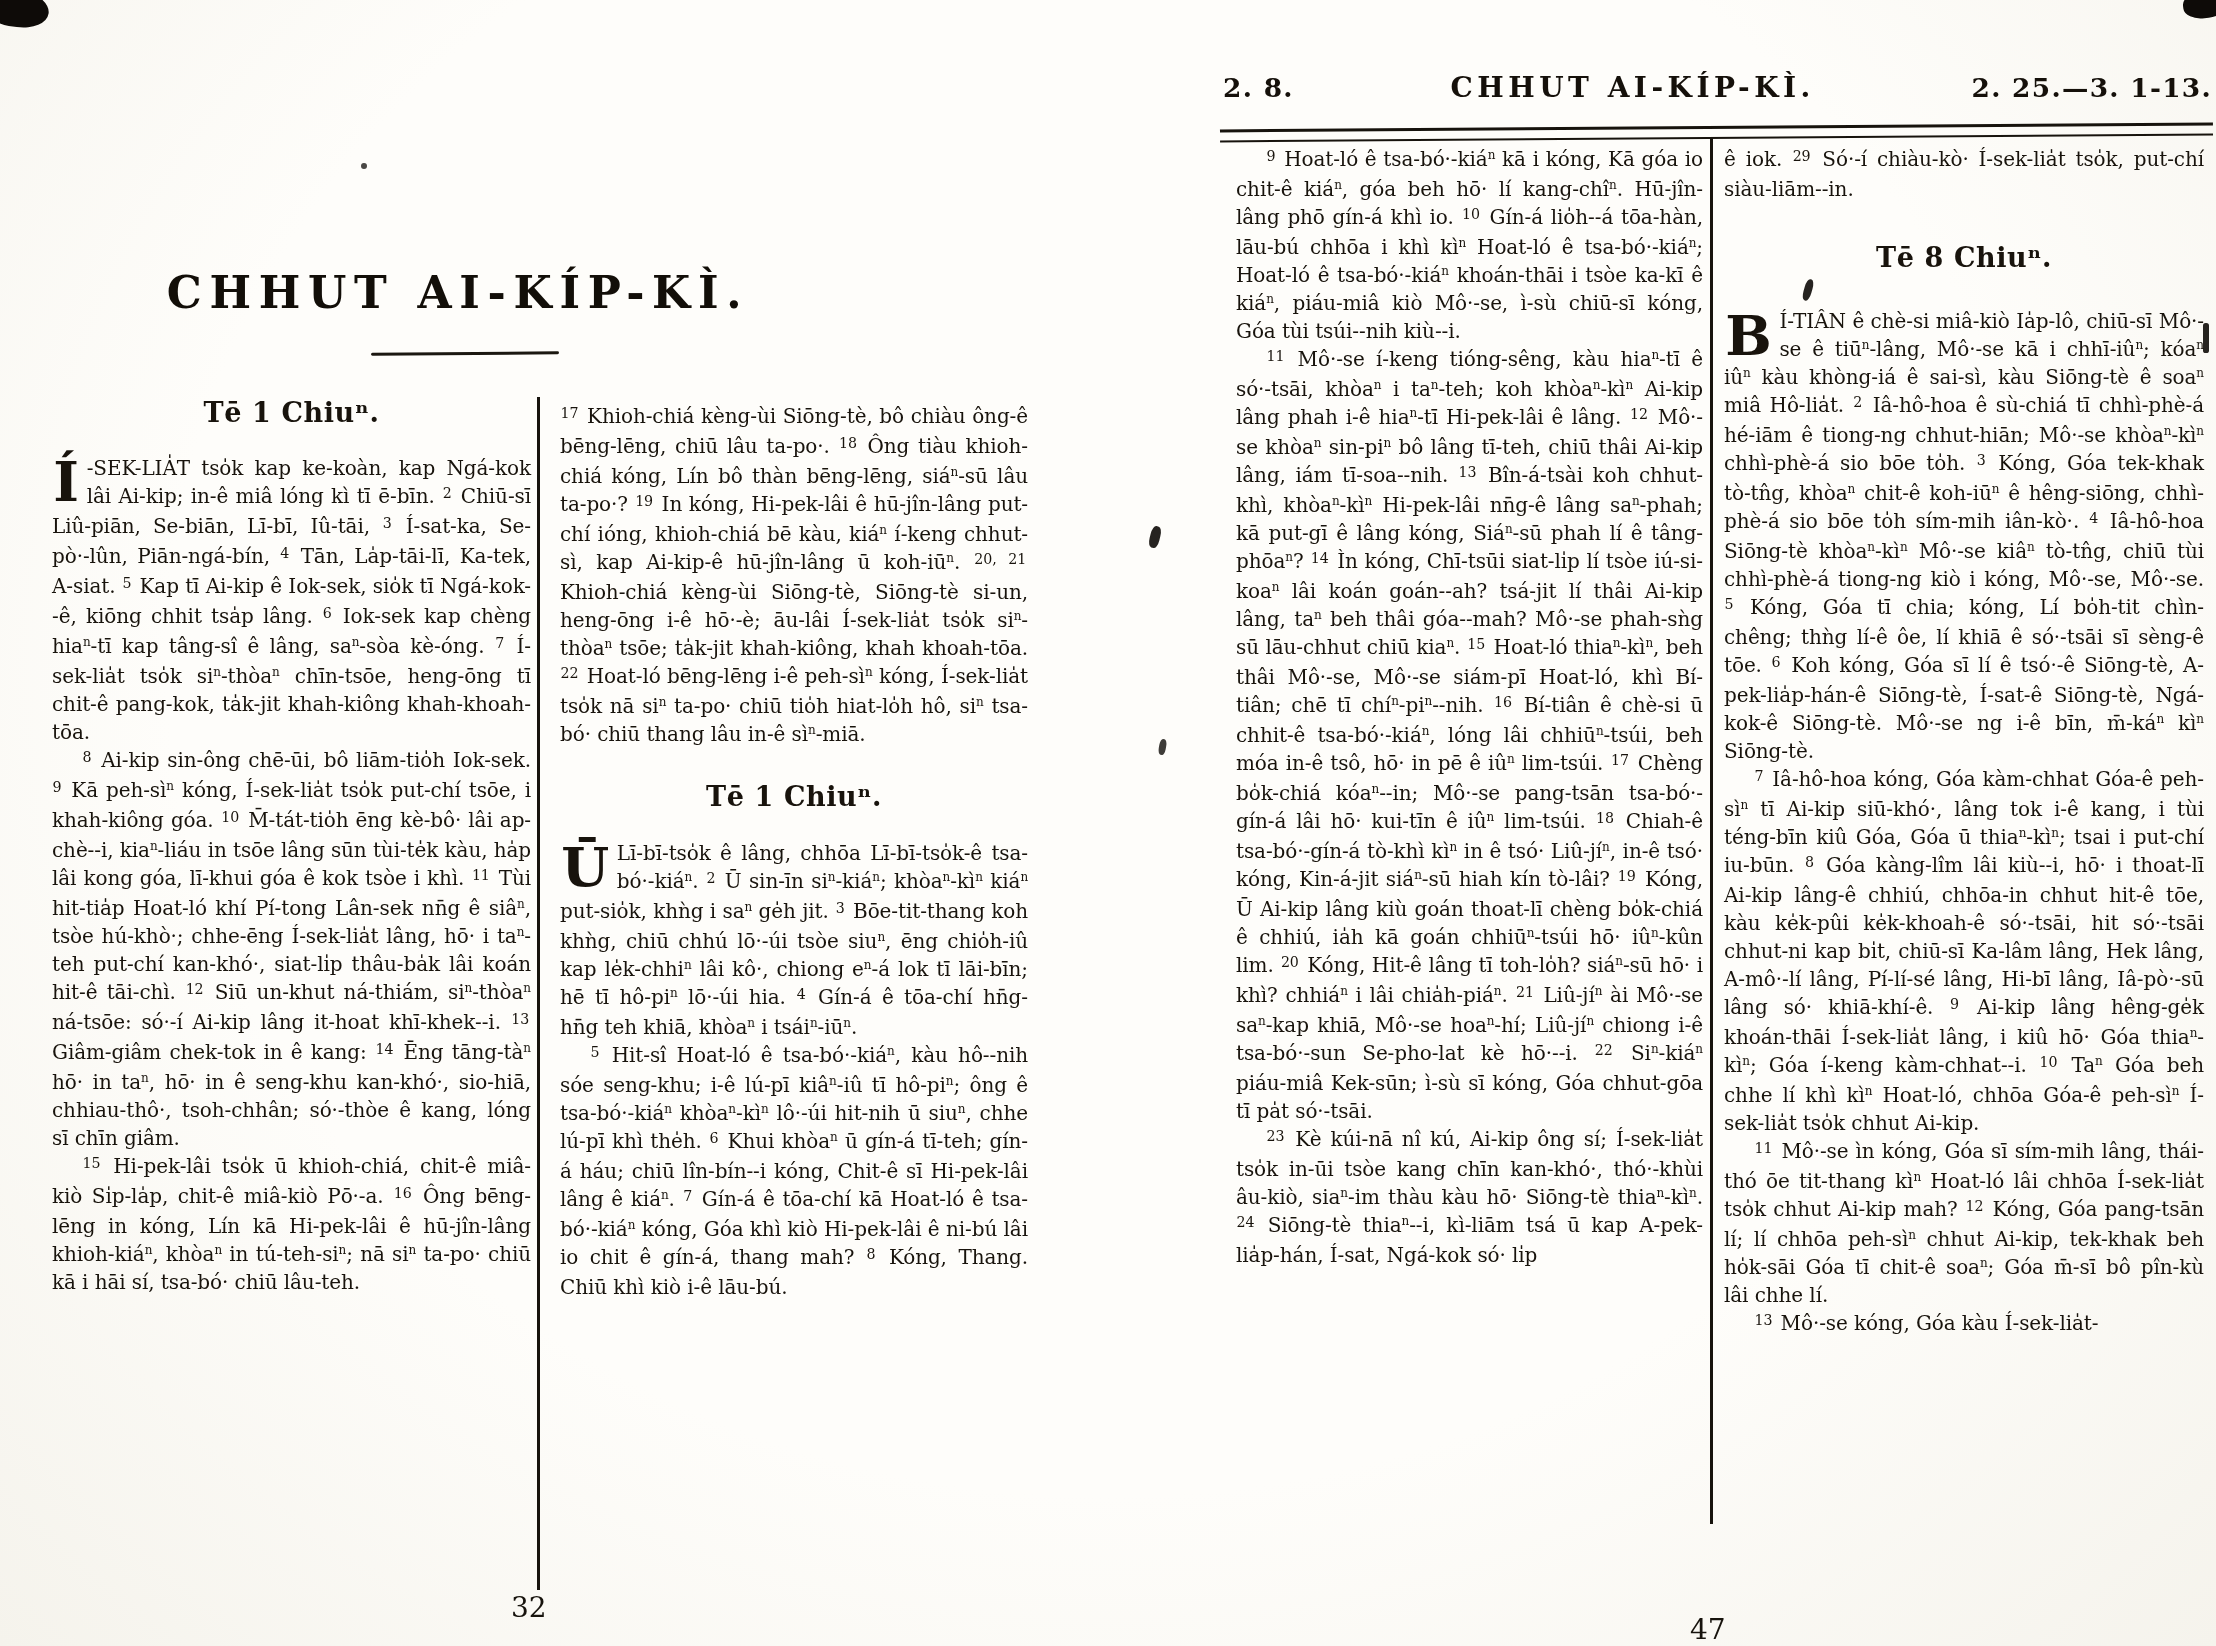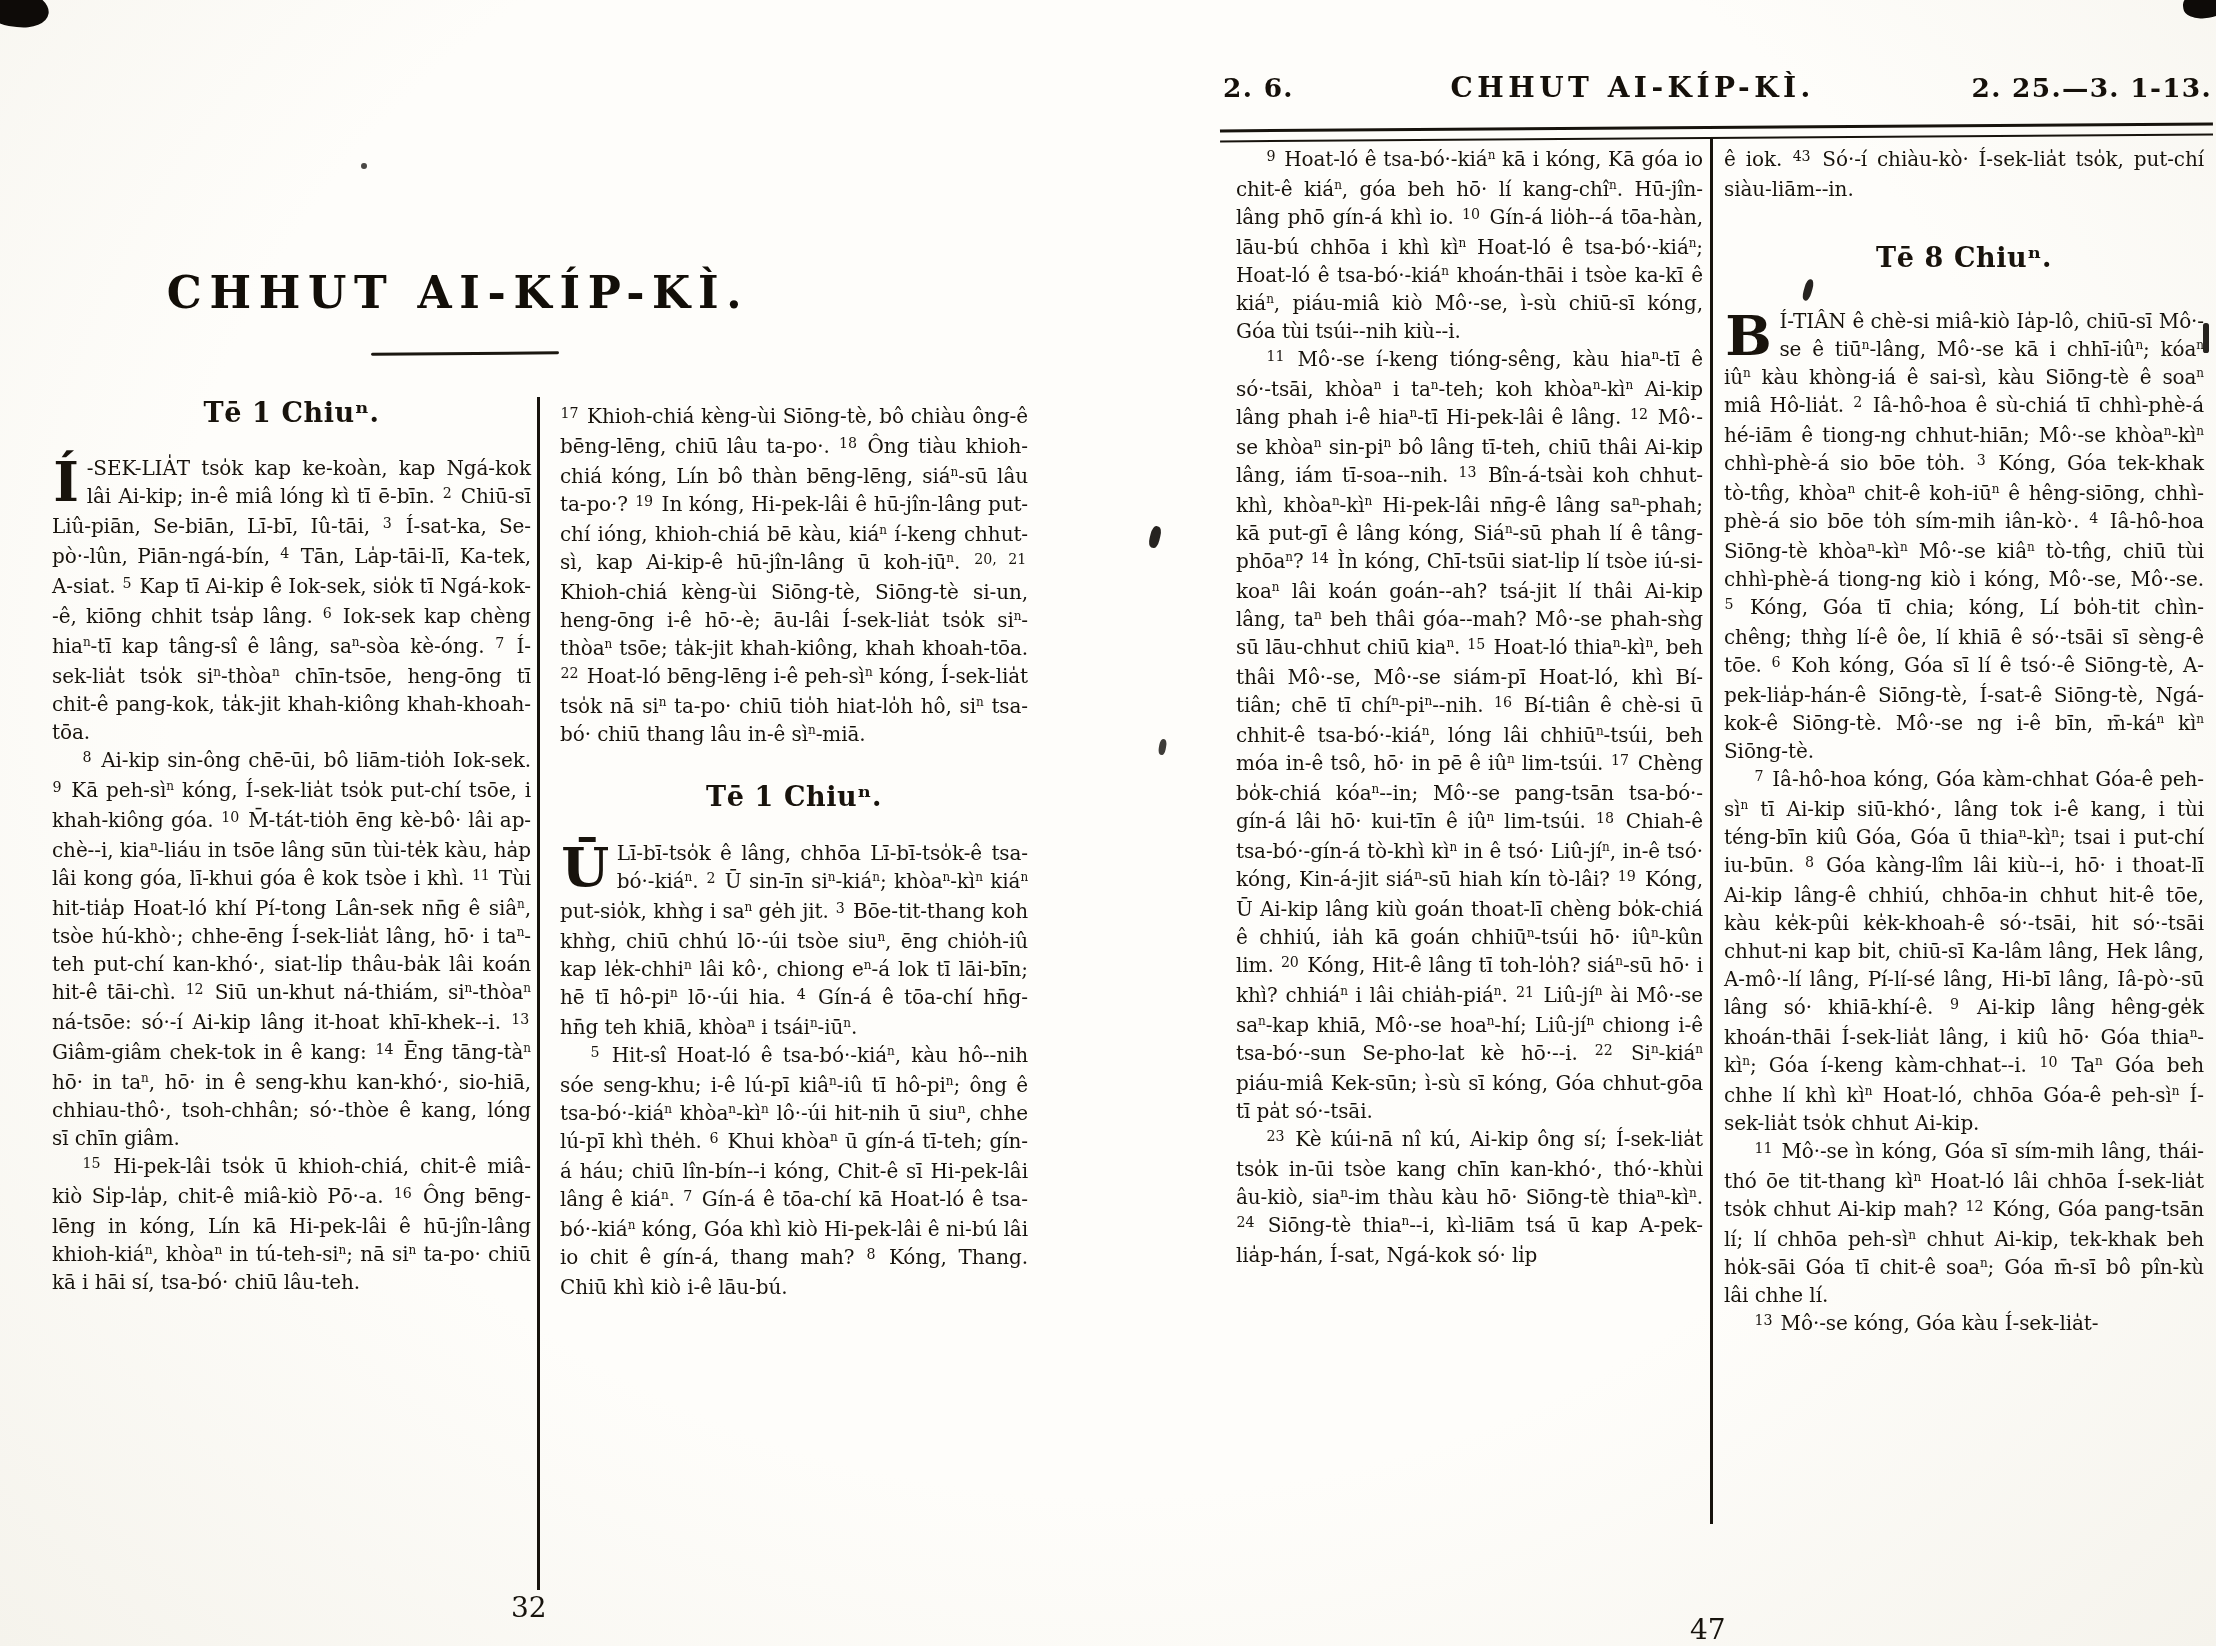--- a/index.html
+++ b/index.html
@@ -85,36 +85,36 @@
       <h2 class="chap">Tē 1 Chiuⁿ.</h2>
       <p class="para dc rich"><span class="dcap">Ū</span> Lī-bī-tso̍k ê lâng, chhōa Lī-bī-tso̍k-ê tsa-bó·-kiá<sup class="pn">n</sup>. <span class="vn">2</span> Ū sin-īn si<sup class="pn">n</sup>-kiá<sup class="pn">n</sup>; khòa<sup class="pn">n</sup>-kì<sup class="pn">n</sup> kiá<sup class="pn">n</sup> put-sio̍k, khǹg i sa<sup class="pn">n</sup> ge̍h jit. <span class="vn">3</span> Bōe-tit-thang koh khǹg, chiū chhú lō·-úi tsòe siu<sup class="pn">n</sup>, ēng chio̍h-iû kap le̍k-chhi<sup class="pn">n</sup> lâi kô·, chiong e<sup class="pn">n</sup>-á lok tī lāi-bīn; hē tī hô-pi<sup class="pn">n</sup> lō·-úi hia. <span class="vn">4</span> Gín-á ê tōa-chí hn̄g-hn̄g teh khiā, khòa<sup class="pn">n</sup> i tsái<sup class="pn">n</sup>-iū<sup class="pn">n</sup>.</p>
       <p class="para rich"><span class="vn">5</span> Hit-sî Hoat-ló ê tsa-bó·-kiá<sup class="pn">n</sup>, kàu hô--nih sóe seng-khu; i-ê lú-pī kiâ<sup class="pn">n</sup>-iû tī hô-pi<sup class="pn">n</sup>; ông ê tsa-bó·-kiá<sup class="pn">n</sup> khòa<sup class="pn">n</sup>-kì<sup class="pn">n</sup> lô·-úi hit-nih ū siu<sup class="pn">n</sup>, chhe lú-pī khì the̍h. <span class="vn">6</span> Khui khòa<sup class="pn">n</sup> ū gín-á tī-teh; gín-á háu; chiū lîn-bín--i kóng, Chit-ê sī Hi-pek-lâi lâng ê kiá<sup class="pn">n</sup>. <span class="vn">7</span> Gín-á ê tōa-chí kā Hoat-ló ê tsa-bó·-kiá<sup class="pn">n</sup> kóng, Góa khì kiò Hi-pek-lâi ê ni-bú lâi io chit ê gín-á, thang mah? <span class="vn">8</span> Kóng, Thang. Chiū khì kiò i-ê lāu-bú.</p>
     </div>
 
     <div class="pagenum" id="pn-left">32</div>
   </div>
 
   <div class="page" id="page-right">
     <div class="running-header">
-      <span class="hdr-side">2. 6.</span>
+      <span class="hdr-side">2. 8.</span>
       <span class="hdr-center">CHHUT AI-KÍP-KÌ.</span>
       <span class="hdr-side">2. 25.—3. 1-13.</span>
     </div>
     <div class="header-rule"></div>
 
     <div class="col" id="Rc1">
       <p class="para rich"><span class="vn">9</span> Hoat-ló ê tsa-bó·-kiá<sup class="pn">n</sup> kā i kóng, Kā góa io chit-ê kiá<sup class="pn">n</sup>, góa beh hō· lí kang-chî<sup class="pn">n</sup>. Hū-jîn-lâng phō gín-á khì io. <span class="vn">10</span> Gín-á lio̍h--á tōa-hàn, lāu-bú chhōa i khì kì<sup class="pn">n</sup> Hoat-ló ê tsa-bó·-kiá<sup class="pn">n</sup>; Hoat-ló ê tsa-bó·-kiá<sup class="pn">n</sup> khoán-thāi i tsòe ka-kī ê kiá<sup class="pn">n</sup>, piáu-miâ kiò Mô·-se, ì-sù chiū-sī kóng, Góa tùi tsúi--nih kiù--i.</p>
       <p class="para rich"><span class="vn">11</span> Mô·-se í-keng tióng-sêng, kàu hia<sup class="pn">n</sup>-tī ê só·-tsāi, khòa<sup class="pn">n</sup> i ta<sup class="pn">n</sup>-teh; koh khòa<sup class="pn">n</sup>-kì<sup class="pn">n</sup> Ai-kip lâng phah i-ê hia<sup class="pn">n</sup>-tī Hi-pek-lâi ê lâng. <span class="vn">12</span> Mô·-se khòa<sup class="pn">n</sup> sin-pi<sup class="pn">n</sup> bô lâng tī-teh, chiū thâi Ai-kip lâng, iám tī-soa--nih. <span class="vn">13</span> Bîn-á-tsài koh chhut-khì, khòa<sup class="pn">n</sup>-kì<sup class="pn">n</sup> Hi-pek-lâi nn̄g-ê lâng sa<sup class="pn">n</sup>-phah; kā put-gī ê lâng kóng, Siá<sup class="pn">n</sup>-sū phah lí ê tâng-phōa<sup class="pn">n</sup>? <span class="vn">14</span> Ìn kóng, Chī-tsūi siat-li̍p lí tsòe iú-si-koa<sup class="pn">n</sup> lâi koán goán--ah? tsá-jit lí thâi Ai-kip lâng, ta<sup class="pn">n</sup> beh thâi góa--mah? Mô·-se phah-sǹg sū lāu-chhut chiū kia<sup class="pn">n</sup>. <span class="vn">15</span> Hoat-ló thia<sup class="pn">n</sup>-kì<sup class="pn">n</sup>, beh thâi Mô·-se, Mô·-se siám-pī Hoat-ló, khì Bí-tiân; chē tī chí<sup class="pn">n</sup>-pi<sup class="pn">n</sup>--nih. <span class="vn">16</span> Bí-tiân ê chè-si ū chhit-ê tsa-bó·-kiá<sup class="pn">n</sup>, lóng lâi chhiū<sup class="pn">n</sup>-tsúi, beh móa in-ê tsô, hō· in pē ê iû<sup class="pn">n</sup> lim-tsúi. <span class="vn">17</span> Chèng bo̍k-chiá kóa<sup class="pn">n</sup>--in; Mô·-se pang-tsān tsa-bó·-gín-á lâi hō· kui-tīn ê iû<sup class="pn">n</sup> lim-tsúi. <span class="vn">18</span> Chiah-ê tsa-bó·-gín-á tò-khì kì<sup class="pn">n</sup> in ê tsó· Liû-jí<sup class="pn">n</sup>, in-ê tsó· kóng, Kin-á-jit siá<sup class="pn">n</sup>-sū hiah kín tò-lâi? <span class="vn">19</span> Kóng, Ū Ai-kip lâng kiù goán thoat-lī chèng bo̍k-chiá ê chhiú, ia̍h kā goán chhiū<sup class="pn">n</sup>-tsúi hō· iû<sup class="pn">n</sup>-kûn lim. <span class="vn">20</span> Kóng, Hit-ê lâng tī toh-lo̍h? siá<sup class="pn">n</sup>-sū hō· i khì? chhiá<sup class="pn">n</sup> i lâi chia̍h-piá<sup class="pn">n</sup>. <span class="vn">21</span> Liû-jí<sup class="pn">n</sup> ài Mô·-se sa<sup class="pn">n</sup>-kap khiā, Mô·-se hoa<sup class="pn">n</sup>-hí; Liû-jí<sup class="pn">n</sup> chiong i-ê tsa-bó·-sun Se-pho-lat kè hō·--i. <span class="vn">22</span> Si<sup class="pn">n</sup>-kiá<sup class="pn">n</sup> piáu-miâ Kek-sūn; ì-sù sī kóng, Góa chhut-gōa tī pa̍t só·-tsāi.</p>
       <p class="para rich"><span class="vn">23</span> Kè kúi-nā nî kú, Ai-kip ông sí; Í-sek-lia̍t tso̍k in-ūi tsòe kang chīn kan-khó·, thó·-khùi âu-kiò, sia<sup class="pn">n</sup>-im thàu kàu hō· Siōng-tè thia<sup class="pn">n</sup>-kì<sup class="pn">n</sup>. <span class="vn">24</span> Siōng-tè thia<sup class="pn">n</sup>--i, kì-liām tsá ū kap A-pek-lia̍p-hán, Í-sat, Ngá-kok só· li̍p</p>
     </div>
 
     <div class="divider" id="div-right"></div>
 
     <div class="col" id="Rc2">
-      <p class="para cont rich">ê iok. <span class="vn">43</span> Só·-í chiàu-kò· Í-sek-lia̍t tso̍k, put-chí siàu-liām--in.</p>
+      <p class="para cont rich">ê iok. <span class="vn">29</span> Só·-í chiàu-kò· Í-sek-lia̍t tso̍k, put-chí siàu-liām--in.</p>
       <h2 class="chap">Tē 8 Chiuⁿ.</h2>
       <p class="para dc rich"><span class="dcap">B</span>Í-TIÂN ê chè-si miâ-kiò Ia̍p-lô, chiū-sī Mô·-se ê tiū<sup class="pn">n</sup>-lâng, Mô·-se kā i chhī-iû<sup class="pn">n</sup>; kóa<sup class="pn">n</sup> iû<sup class="pn">n</sup> kàu khòng-iá ê sai-sì, kàu Siōng-tè ê soa<sup class="pn">n</sup> miâ Hô-lia̍t. <span class="vn">2</span> Iâ-hô-hoa ê sù-chiá tī chhì-phè-á hé-iām ê tiong-ng chhut-hiān; Mô·-se khòa<sup class="pn">n</sup>-kì<sup class="pn">n</sup> chhì-phè-á sio bōe to̍h. <span class="vn">3</span> Kóng, Góa tek-khak tò-tn̂g, khòa<sup class="pn">n</sup> chit-ê koh-iū<sup class="pn">n</sup> ê hêng-siōng, chhì-phè-á sio bōe to̍h sím-mih iân-kò·. <span class="vn">4</span> Iâ-hô-hoa Siōng-tè khòa<sup class="pn">n</sup>-kì<sup class="pn">n</sup> Mô·-se kiâ<sup class="pn">n</sup> tò-tn̂g, chiū tùi chhì-phè-á tiong-ng kiò i kóng, Mô·-se, Mô·-se. <span class="vn">5</span> Kóng, Góa tī chia; kóng, Lí bo̍h-tit chìn-chêng; thǹg lí-ê ôe, lí khiā ê só·-tsāi sī sèng-ê tōe. <span class="vn">6</span> Koh kóng, Góa sī lí ê tsó·-ê Siōng-tè, A-pek-lia̍p-hán-ê Siōng-tè, Í-sat-ê Siōng-tè, Ngá-kok-ê Siōng-tè. Mô·-se ng i-ê bīn, m̄-ká<sup class="pn">n</sup> kì<sup class="pn">n</sup> Siōng-tè.</p>
       <p class="para rich"><span class="vn">7</span> Iâ-hô-hoa kóng, Góa kàm-chhat Góa-ê peh-sì<sup class="pn">n</sup> tī Ai-kip siū-khó·, lâng tok i-ê kang, i tùi téng-bīn kiû Góa, Góa ū thia<sup class="pn">n</sup>-kì<sup class="pn">n</sup>; tsai i put-chí iu-būn. <span class="vn">8</span> Góa kàng-lîm lâi kiù--i, hō· i thoat-lī Ai-kip lâng-ê chhiú, chhōa-in chhut hit-ê tōe, kàu ke̍k-pûi ke̍k-khoah-ê só·-tsāi, hit só·-tsāi chhut-ni kap bi̍t, chiū-sī Ka-lâm lâng, Hek lâng, A-mô·-lí lâng, Pí-lí-sé lâng, Hi-bī lâng, Iâ-pò·-sū lâng só· khiā-khí-ê. <span class="vn">9</span> Ai-kip lâng hêng-ge̍k khoán-thāi Í-sek-lia̍t lâng, i kiû hō· Góa thia<sup class="pn">n</sup>-kì<sup class="pn">n</sup>; Góa í-keng kàm-chhat--i. <span class="vn">10</span> Ta<sup class="pn">n</sup> Góa beh chhe lí khì kì<sup class="pn">n</sup> Hoat-ló, chhōa Góa-ê peh-sì<sup class="pn">n</sup> Í-sek-lia̍t tso̍k chhut Ai-kip.</p>
       <p class="para rich"><span class="vn">11</span> Mô·-se ìn kóng, Góa sī sím-mih lâng, thái-thó ōe tit-thang kì<sup class="pn">n</sup> Hoat-ló lâi chhōa Í-sek-lia̍t tso̍k chhut Ai-kip mah? <span class="vn">12</span> Kóng, Góa pang-tsān lí; lí chhōa peh-sì<sup class="pn">n</sup> chhut Ai-kip, tek-khak beh ho̍k-sāi Góa tī chit-ê soa<sup class="pn">n</sup>; Góa m̄-sī bô pîn-kù lâi chhe lí.</p>
       <p class="para rich"><span class="vn">13</span> Mô·-se kóng, Góa kàu Í-sek-lia̍t-</p>
     </div>
 
     <div class="pagenum" id="pn-right">47</div>
   </div>
 

